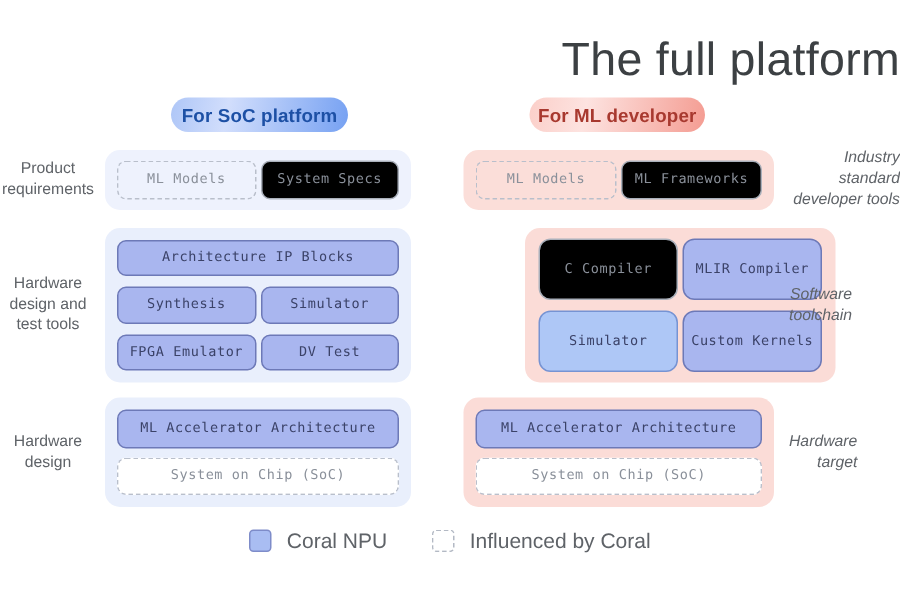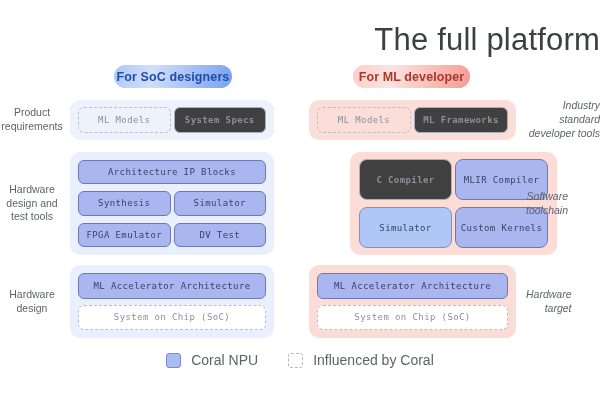--- a/index.html
+++ b/index.html
@@ -44,21 +44,21 @@
   .stack{flex:1;}
   
   .box{
     border-radius:6px;display:flex;align-items:center;justify-content:center;
     font-family:"DejaVu Sans Mono","Liberation Mono",monospace;
     font-size:9px;letter-spacing:0.4px;box-sizing:border-box;text-align:center;
     white-space:nowrap;
   }
   .box.blue-fill{background:#a9b6ef;border:1.4px solid #6d79b7;color:#3b4268;}
   .box.sky-fill{background:#aec7f6;border:1.4px solid #7693d3;color:#3b4268;}
-  .box.white-solid{background:#404040;border:1.2px solid #aab0bb;color:#8a909a;font-weight:bold;}
+  .box.white-solid{background:#000000;border:1.2px solid #aab0bb;color:#8a909a;}
   .box.dashed{background:transparent;border:1.2px dashed #b9bfcb;color:#8a909a;}
   .box.dashed.whitebg{background:#ffffff;}
   .big{border-radius:8px;}
   
   .side-label{
     position:absolute;color:#5f6368;font-size:10.5px;line-height:1.32;
     white-space:pre-line;display:flex;align-items:center;box-sizing:border-box;
   }
   .side-label.lft{left:2px;width:60px;justify-content:center;text-align:center;}
   .side-label.rgt{left:526px;width:74px;justify-content:flex-start;text-align:right;font-style:italic;}
@@ -76,21 +76,21 @@
   .swatch-dashed{background:#ffffff;border:1.2px dashed #b3b9c4;}
   .legend-label{font-size:14px;color:#5f6368;}
 </style>
 </head>
 <body>
 
 <div class="canvas">
 
   <div class="title">The full platform</div>
 
-  <div class="pill pill-blue">For SoC designers</div>
+  <div class="pill pill-blue">For SoC platform</div>
   <div class="pill pill-pink">For ML developer</div>
 
   <div class="panel blue first col-left g1">
     <div class="row">
       <div class="box dashed">ML Models</div>
       <div class="box white-solid">System Specs</div>
     </div>
   </div>
 
   <div class="panel blue col-left g2">

